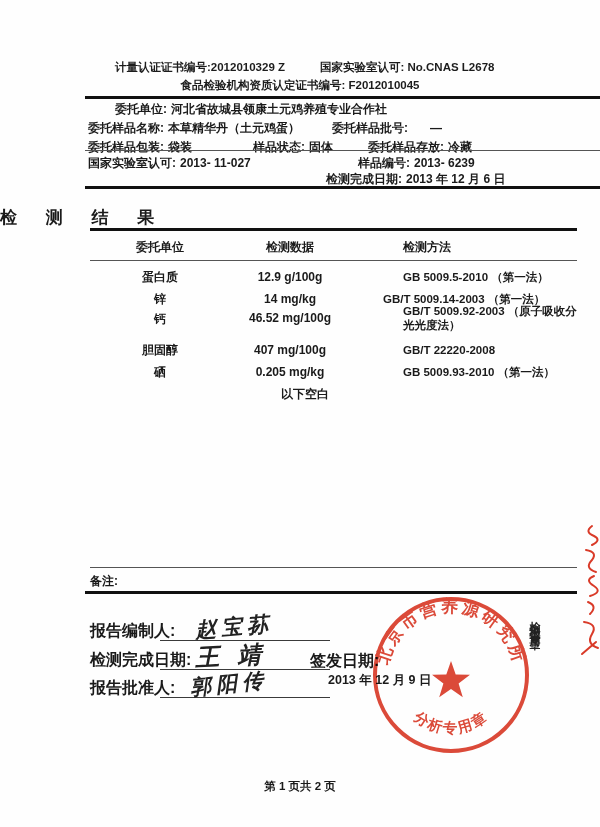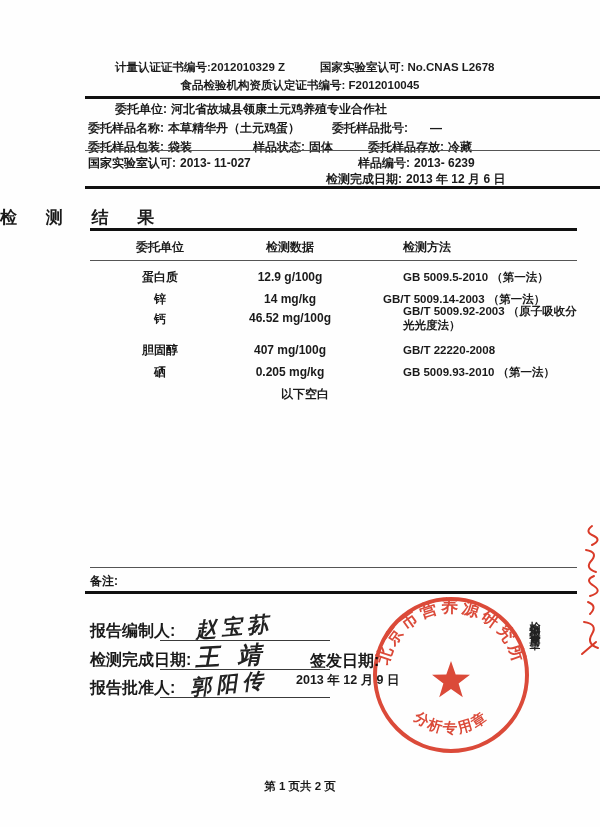--- a/index.html
+++ b/index.html
@@ -130,21 +130,21 @@
 
   <span class="abs sig-label" style="left:90px; top:650px;">检测完成日期:</span>
   <div class="sig-line" style="top:669px;"></div>
   <span class="signature" style="left:195px; top:640px; font-size:24px; transform:rotate(-3deg);">王 靖</span>
 
   <span class="abs sig-label" style="left:90px; top:678px;">报告批准人:</span>
   <div class="sig-line" style="top:697px;"></div>
   <span class="signature" style="left:190px; top:670px; transform:rotate(-6deg);">郭阳传</span>
 
   <span class="abs sig-label" style="left:310px; top:651px;">签发日期:</span>
-  <span class="abs" style="left:296px; top:672px; font-size:12.5px;">2013 年 12 月 9 日</span>
+  <span class="abs" style="left:328px; top:672px; font-size:12.5px;">2013 年 12 月 9 日</span>
 
   <svg class="stamp-svg" style="left:370px; top:593px;" width="164" height="166" viewBox="0 0 164 166">
     <defs>
       <path id="arcTop" d="M 24 112 A 64 64 0 1 1 138 112" fill="none"></path>
       <path id="arcBottom" d="M 26 98 A 57 57 0 0 0 136 98" fill="none"></path>
     </defs>
     <circle cx="81" cy="82" r="76" fill="none" stroke="#d93a28" stroke-width="4"></circle>
     <polygon fill="#d93a28" points="81,68 85.7,81.5 100,81.8 88.6,90.5 92.8,104.2 81,96 69.2,104.2 73.4,90.5 62,81.8 76.3,81.5"></polygon>
     <text font-size="17" font-weight="bold" fill="#d93a28" letter-spacing="3" font-family="Liberation Sans, DejaVu Sans, sans-serif">
       <textPath href="#arcTop" startOffset="50%" text-anchor="middle">北京市营养源研究所</textPath>

